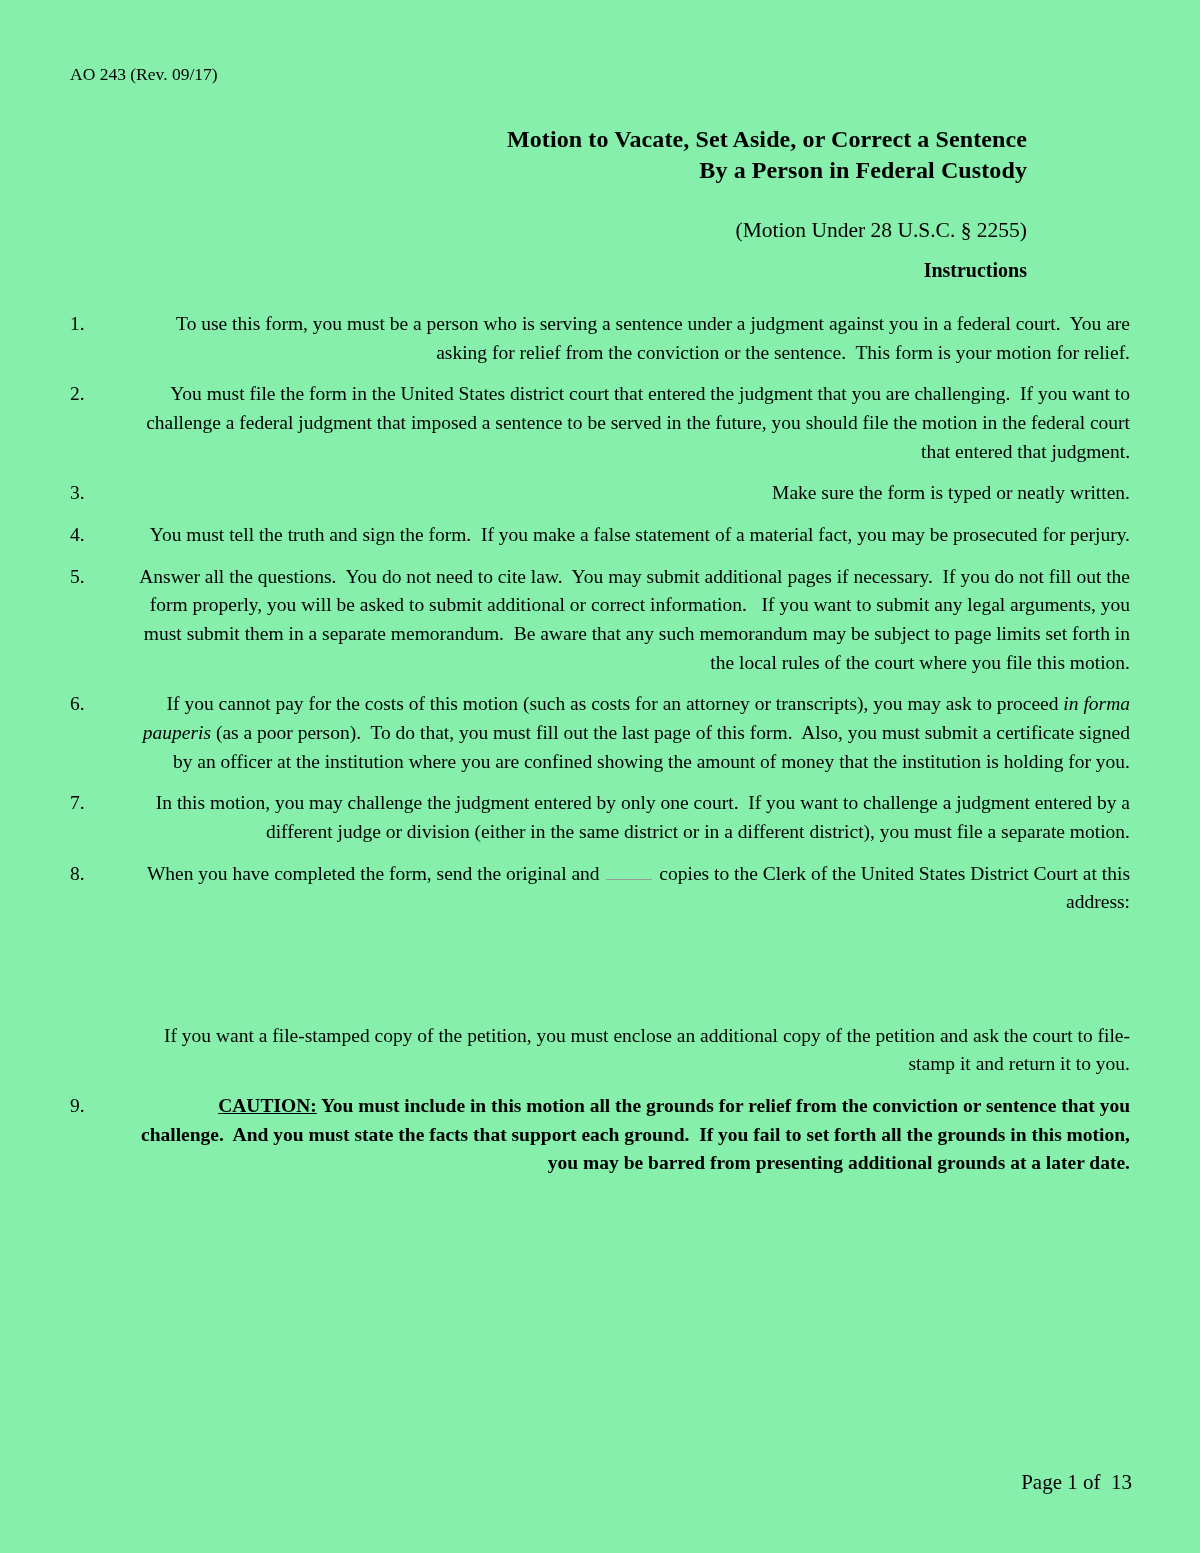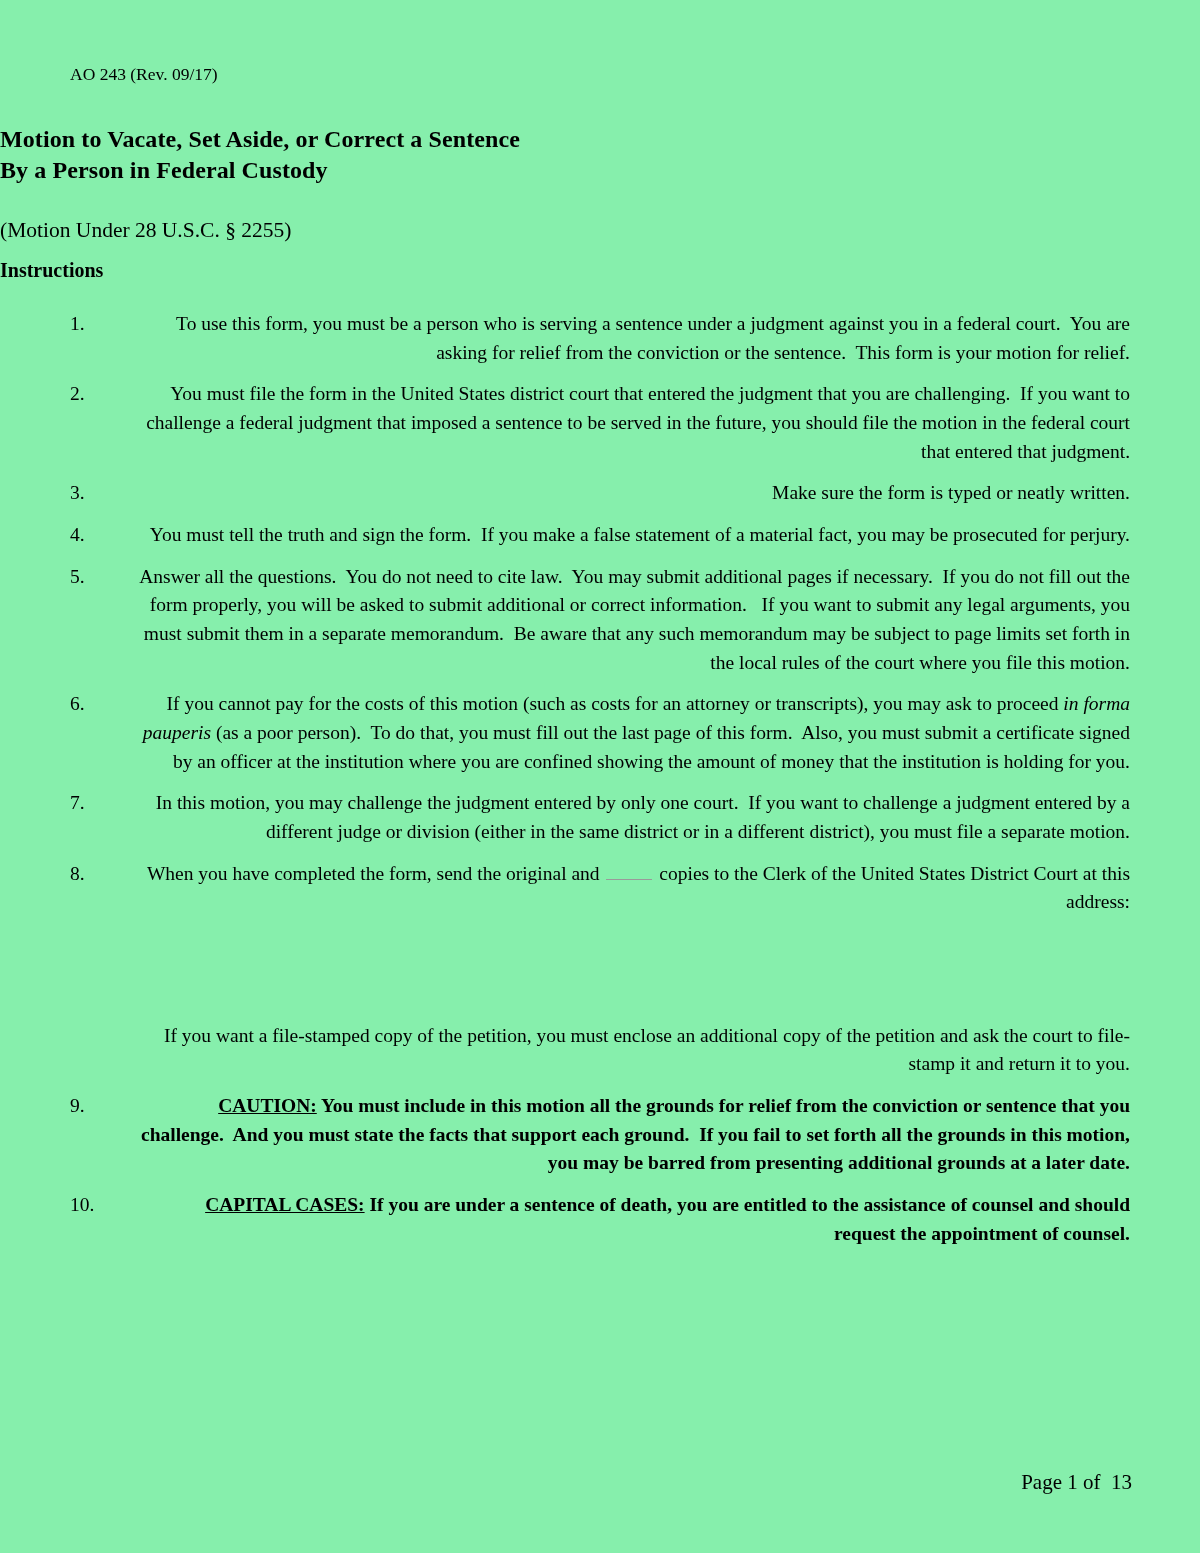--- a/index.html
+++ b/index.html
@@ -29,21 +29,21 @@
     line-height: 1.2;
     white-space: pre;
   }
 
   
   .title-block {
     position: absolute;
     left: 0;
     top: 124px;
     width: 1027px;
-    text-align: left;
+    text-align: right;
   }
   .title-line {
     font-size: 24px;
     font-weight: bold;
     line-height: 1.28;
     letter-spacing: 0.1px;
   }
   .statute-line {
     font-size: 21.5px;
     font-weight: normal;
@@ -193,22 +193,18 @@
 
     <div class="continuation">
       <div class="item-text">If you want a file-stamped copy of the petition, you must enclose an additional copy of the petition and ask the court to file-stamp it and return it to you.</div>
     </div>
 
     <div class="item bold">
       <div class="item-number">9.</div>
       <div class="item-text"><span class="ul">CAUTION:</span><span> You must include in this motion all the grounds for relief from the conviction or sentence that you challenge.  And you must state the facts that support each ground.  If you fail to set forth all the grounds in this motion, you may be barred from presenting additional grounds at a later date.</span></div>
     </div>
 
-    <div class="item bold">
-      <div class="item-number">10.</div>
-      <div class="item-text"><span class="ul">CAPITAL CASES:</span><span> If you are under a sentence of death, you are entitled to the assistance of counsel and should request the appointment of counsel.</span></div>
-    </div>
 
   </div>
 
   <div class="footer">Page 1 of  13</div>
 
 </div>
 
 </body></html>

